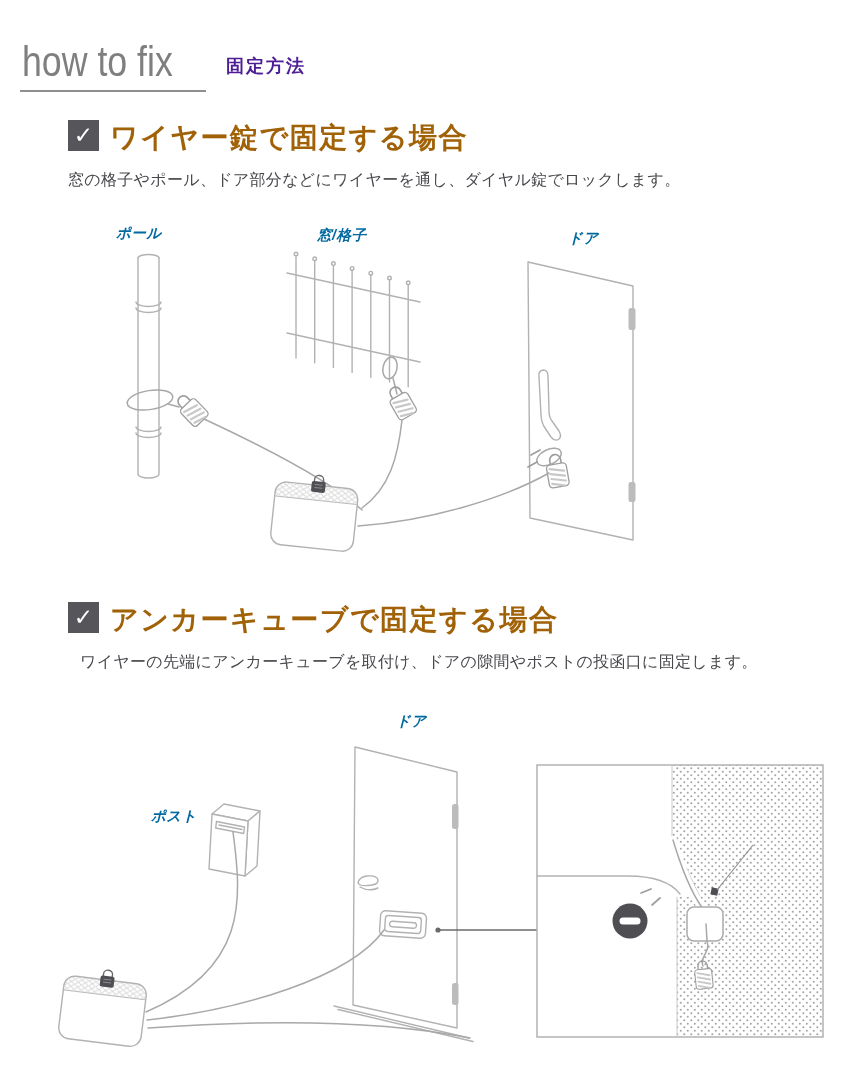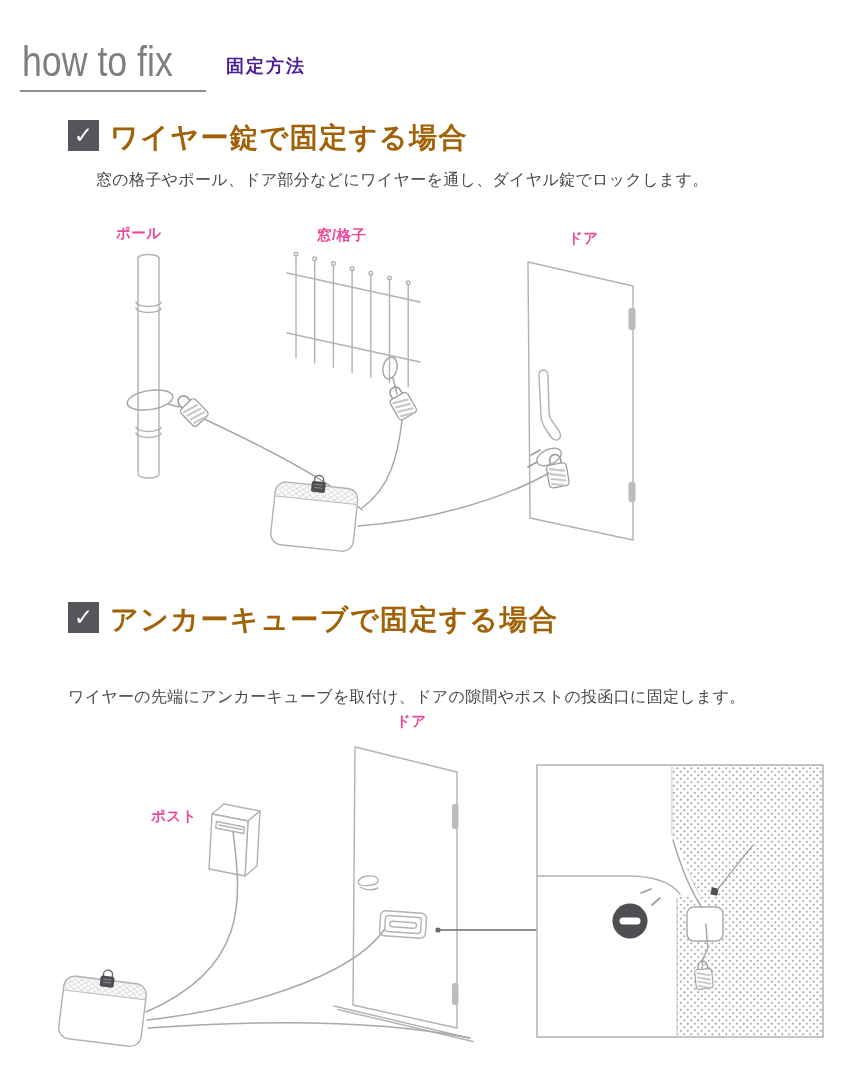--- a/index.html
+++ b/index.html
@@ -8,21 +8,21 @@
          font-family:"Liberation Sans","DejaVu Sans",sans-serif; color:#45454a; }
   .abs { position:absolute; white-space:nowrap; }
   .t-title { font-size:42px; color:#7f7f7f; letter-spacing:0px;
              transform:scaleX(0.85); transform-origin:0 0; }
   .underline { background:#8f8f8f; height:2px; }
   .t-sub { font-size:18px; font-weight:bold; color:#4c1d95; letter-spacing:2px; }
   .checkbox { width:31px; height:31px; background:#55555a; color:#ffffff;
               font-size:23px; line-height:30px; text-align:center; }
   .t-h2 { font-size:28px; font-weight:bold; color:#a16207; letter-spacing:1.5px; }
   .t-desc { font-size:16px; color:#47474c; letter-spacing:0.3px; }
-  .t-label { font-size:14.5px; font-weight:bold; color:#ec4899; letter-spacing:0.5px; }
+  .t-label { font-size:14.5px; font-weight:bold; color:#0369a1; letter-spacing:0.5px;font-style:italic; }
   .halo { text-shadow:0 0 3px #fff,0 0 3px #fff,0 0 3px #fff,1px 1px 2px #fff; }
   .t-fixed { border-bottom:2px solid #47474c; padding-bottom:1px; }
   svg { position:absolute; left:0; overflow:visible; }
   .ln   { stroke:#b2b2b2; fill:none; stroke-width:1.4; stroke-linecap:round; stroke-linejoin:round; }
   .lnf  { stroke:#b2b2b2; fill:#ffffff; stroke-width:1.4; stroke-linejoin:round; }
   .wire { stroke:#a8a8a8; fill:none; stroke-width:1.5; stroke-linecap:round; }
   .wirew{ stroke:#ffffff; fill:none; stroke-width:8; stroke-linecap:round; }
   .hatch{ stroke:#c8c8c8; fill:none; stroke-width:2.2; stroke-linecap:round; }
   .hinge{ fill:#bcbcbc; stroke:none; }
   .dark { fill:#4e4e53; stroke:none; }
@@ -31,21 +31,21 @@
 </style>
 </head>
 <body>
 
 <div class="abs t-title" style="left:22px; top:38px;">how to fix</div>
 <div class="abs underline" style="left:20px; top:90px; width:186px;"></div>
 <div class="abs t-sub" style="left:226px; top:54px;">固定方法</div>
 
 <div class="abs checkbox" style="left:68px; top:120px;">✓</div>
 <div class="abs t-h2" style="left:110px; top:119px;">ワイヤー錠で固定する場合</div>
-<div class="abs t-desc" style="left:68px; top:170px;margin-left:28px;">窓の格子やポール、ドア部分などにワイヤーを通し、ダイヤル錠でロックします。</div>
+<div class="abs t-desc" style="left:68px; top:170px;">窓の格子やポール、ドア部分などにワイヤーを通し、ダイヤル錠でロックします。</div>
 
 <div class="abs t-label" style="left:116px; top:224px;">ポール</div>
 <div class="abs t-label" style="left:317px; top:226px;">窓/格子</div>
 <div class="abs t-label" style="left:568px; top:229px;">ドア</div>
 
 <svg style="top:218px;" width="861" height="372" viewBox="0 0 861 372">
   <defs>
     <pattern id="dots" width="7" height="7" patternUnits="userSpaceOnUse">
       <circle cx="1.8" cy="1.8" r="1.05" fill="#a5a5a8"></circle>
       <circle cx="5.3" cy="5.3" r="1.05" fill="#a5a5a8"></circle>
@@ -116,21 +116,21 @@
   <path class="wire" d="M402,202 C398,238 390,270 362,290"></path>
   <path class="wire" d="M358,308 C430,303 505,280 549,255"></path>
 
   <g transform="translate(277,256) rotate(6)">
     <use href="#bag"></use>
   </g>
 </svg>
 
 <div class="abs checkbox" style="left:68px; top:602px;">✓</div>
 <div class="abs t-h2" style="left:110px; top:601px;">アンカーキューブで固定する場合</div>
-<div class="abs t-desc" style="left:68px; top:652px;margin-top:35px;">ワイヤーの先端にアンカーキューブを取付け、ドアの隙間やポストの投函口に固定します。</div>
+<div class="abs t-desc" style="left:80px; top:652px;">ワイヤーの先端にアンカーキューブを取付け、ドアの隙間やポストの投函口に固定します。</div>
 
 <div class="abs t-label" style="left:396px; top:712px;">ドア</div>
 <div class="abs t-label" style="left:151px; top:807px;">ポスト</div>
 <div class="abs t-label halo" style="left:688px; top:818px;">アンカーキューブ</div>
 <div class="abs t-label t-fixed" style="left:613px; top:940px; font-size:15px;">固定</div>
 <div class="abs t-label halo" style="left:734px; top:1004px; font-size:15px;">ポスト内部</div>
 
 <svg style="top:700px;" width="861" height="380" viewBox="0 0 861 380">
 
   <g>

